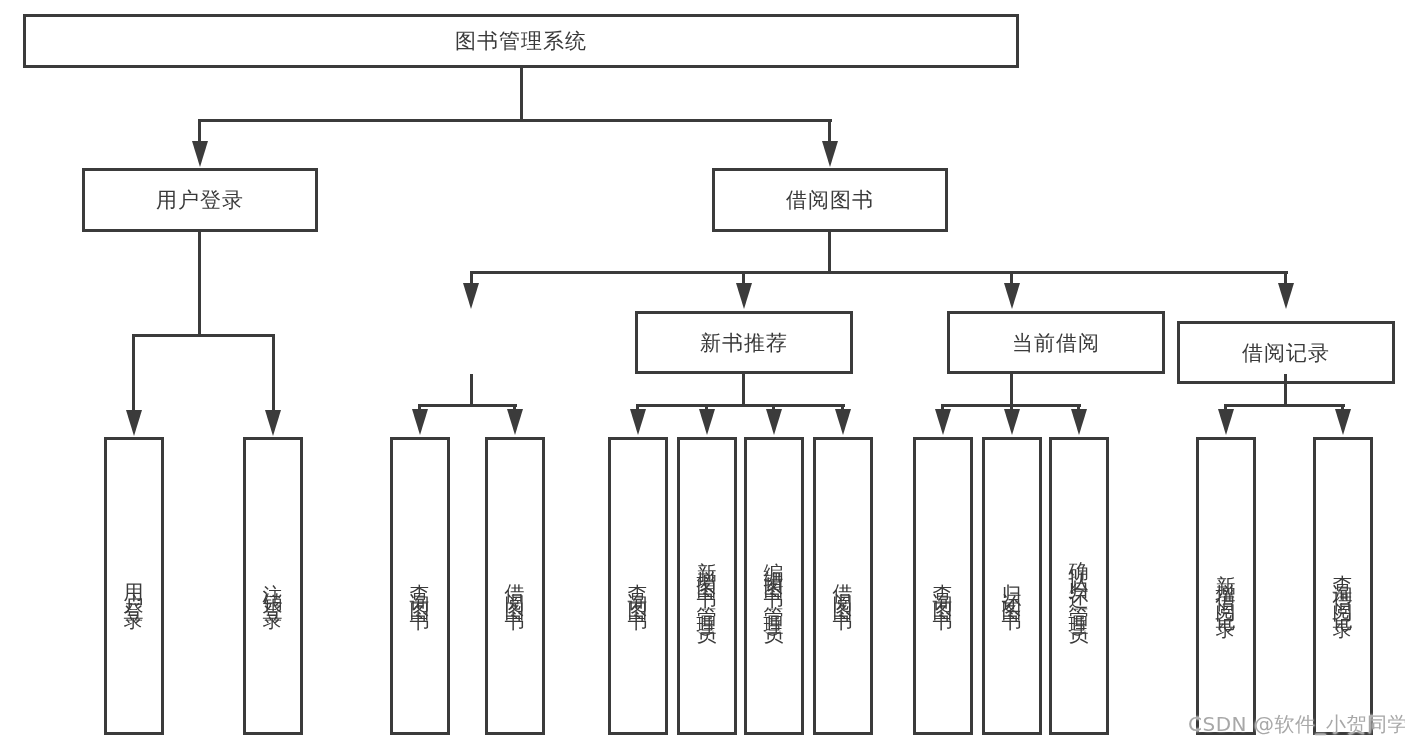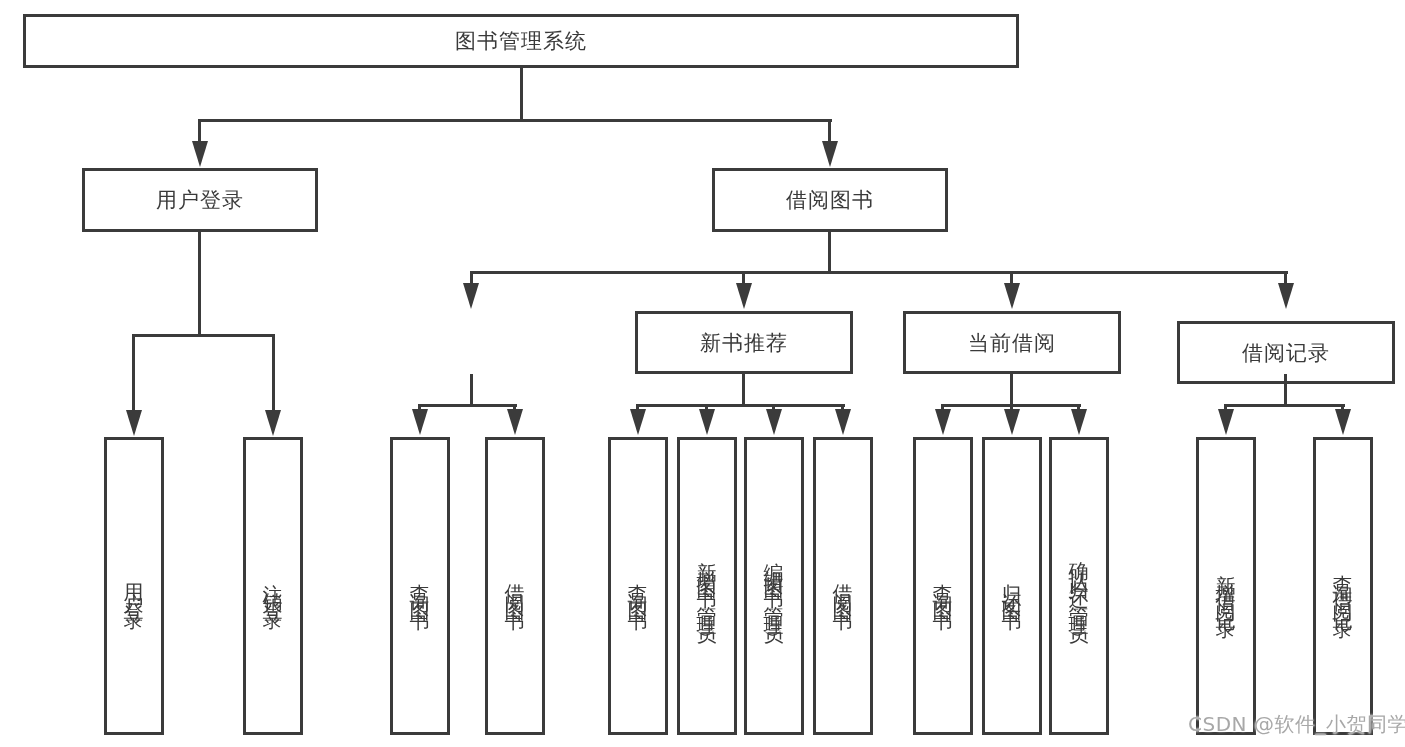--- a/index.html
+++ b/index.html
@@ -78,21 +78,21 @@
   <div class="vl" style="left:742px;top:271px;height:14px"></div>
   <div class="ah" style="left:736px;top:283px"></div>
   <div class="vl" style="left:1010px;top:271px;height:14px"></div>
   <div class="ah" style="left:1004px;top:283px"></div>
   <div class="vl" style="left:1284px;top:271px;height:14px"></div>
   <div class="ah" style="left:1278px;top:283px"></div>
 
   <div class="box" style="left:635px;top:311px;width:218px;height:63px">
     <span>新书推荐</span>
   </div>
-  <div class="box" style="left:903px;top:311px;width:218px;height:63px">
+  <div class="box" style="left:947px;top:311px;width:218px;height:63px">
     <span>当前借阅</span>
   </div>
   <div class="box" style="left:1177px;top:321px;width:218px;height:63px">
     <span>借阅记录</span>
   </div>
 
   <div class="vl" style="left:470px;top:374px;height:32px"></div>
   <div class="vl" style="left:742px;top:374px;height:32px"></div>
   <div class="vl" style="left:1010px;top:374px;height:32px"></div>
   <div class="vl" style="left:1284px;top:374px;height:32px"></div>

